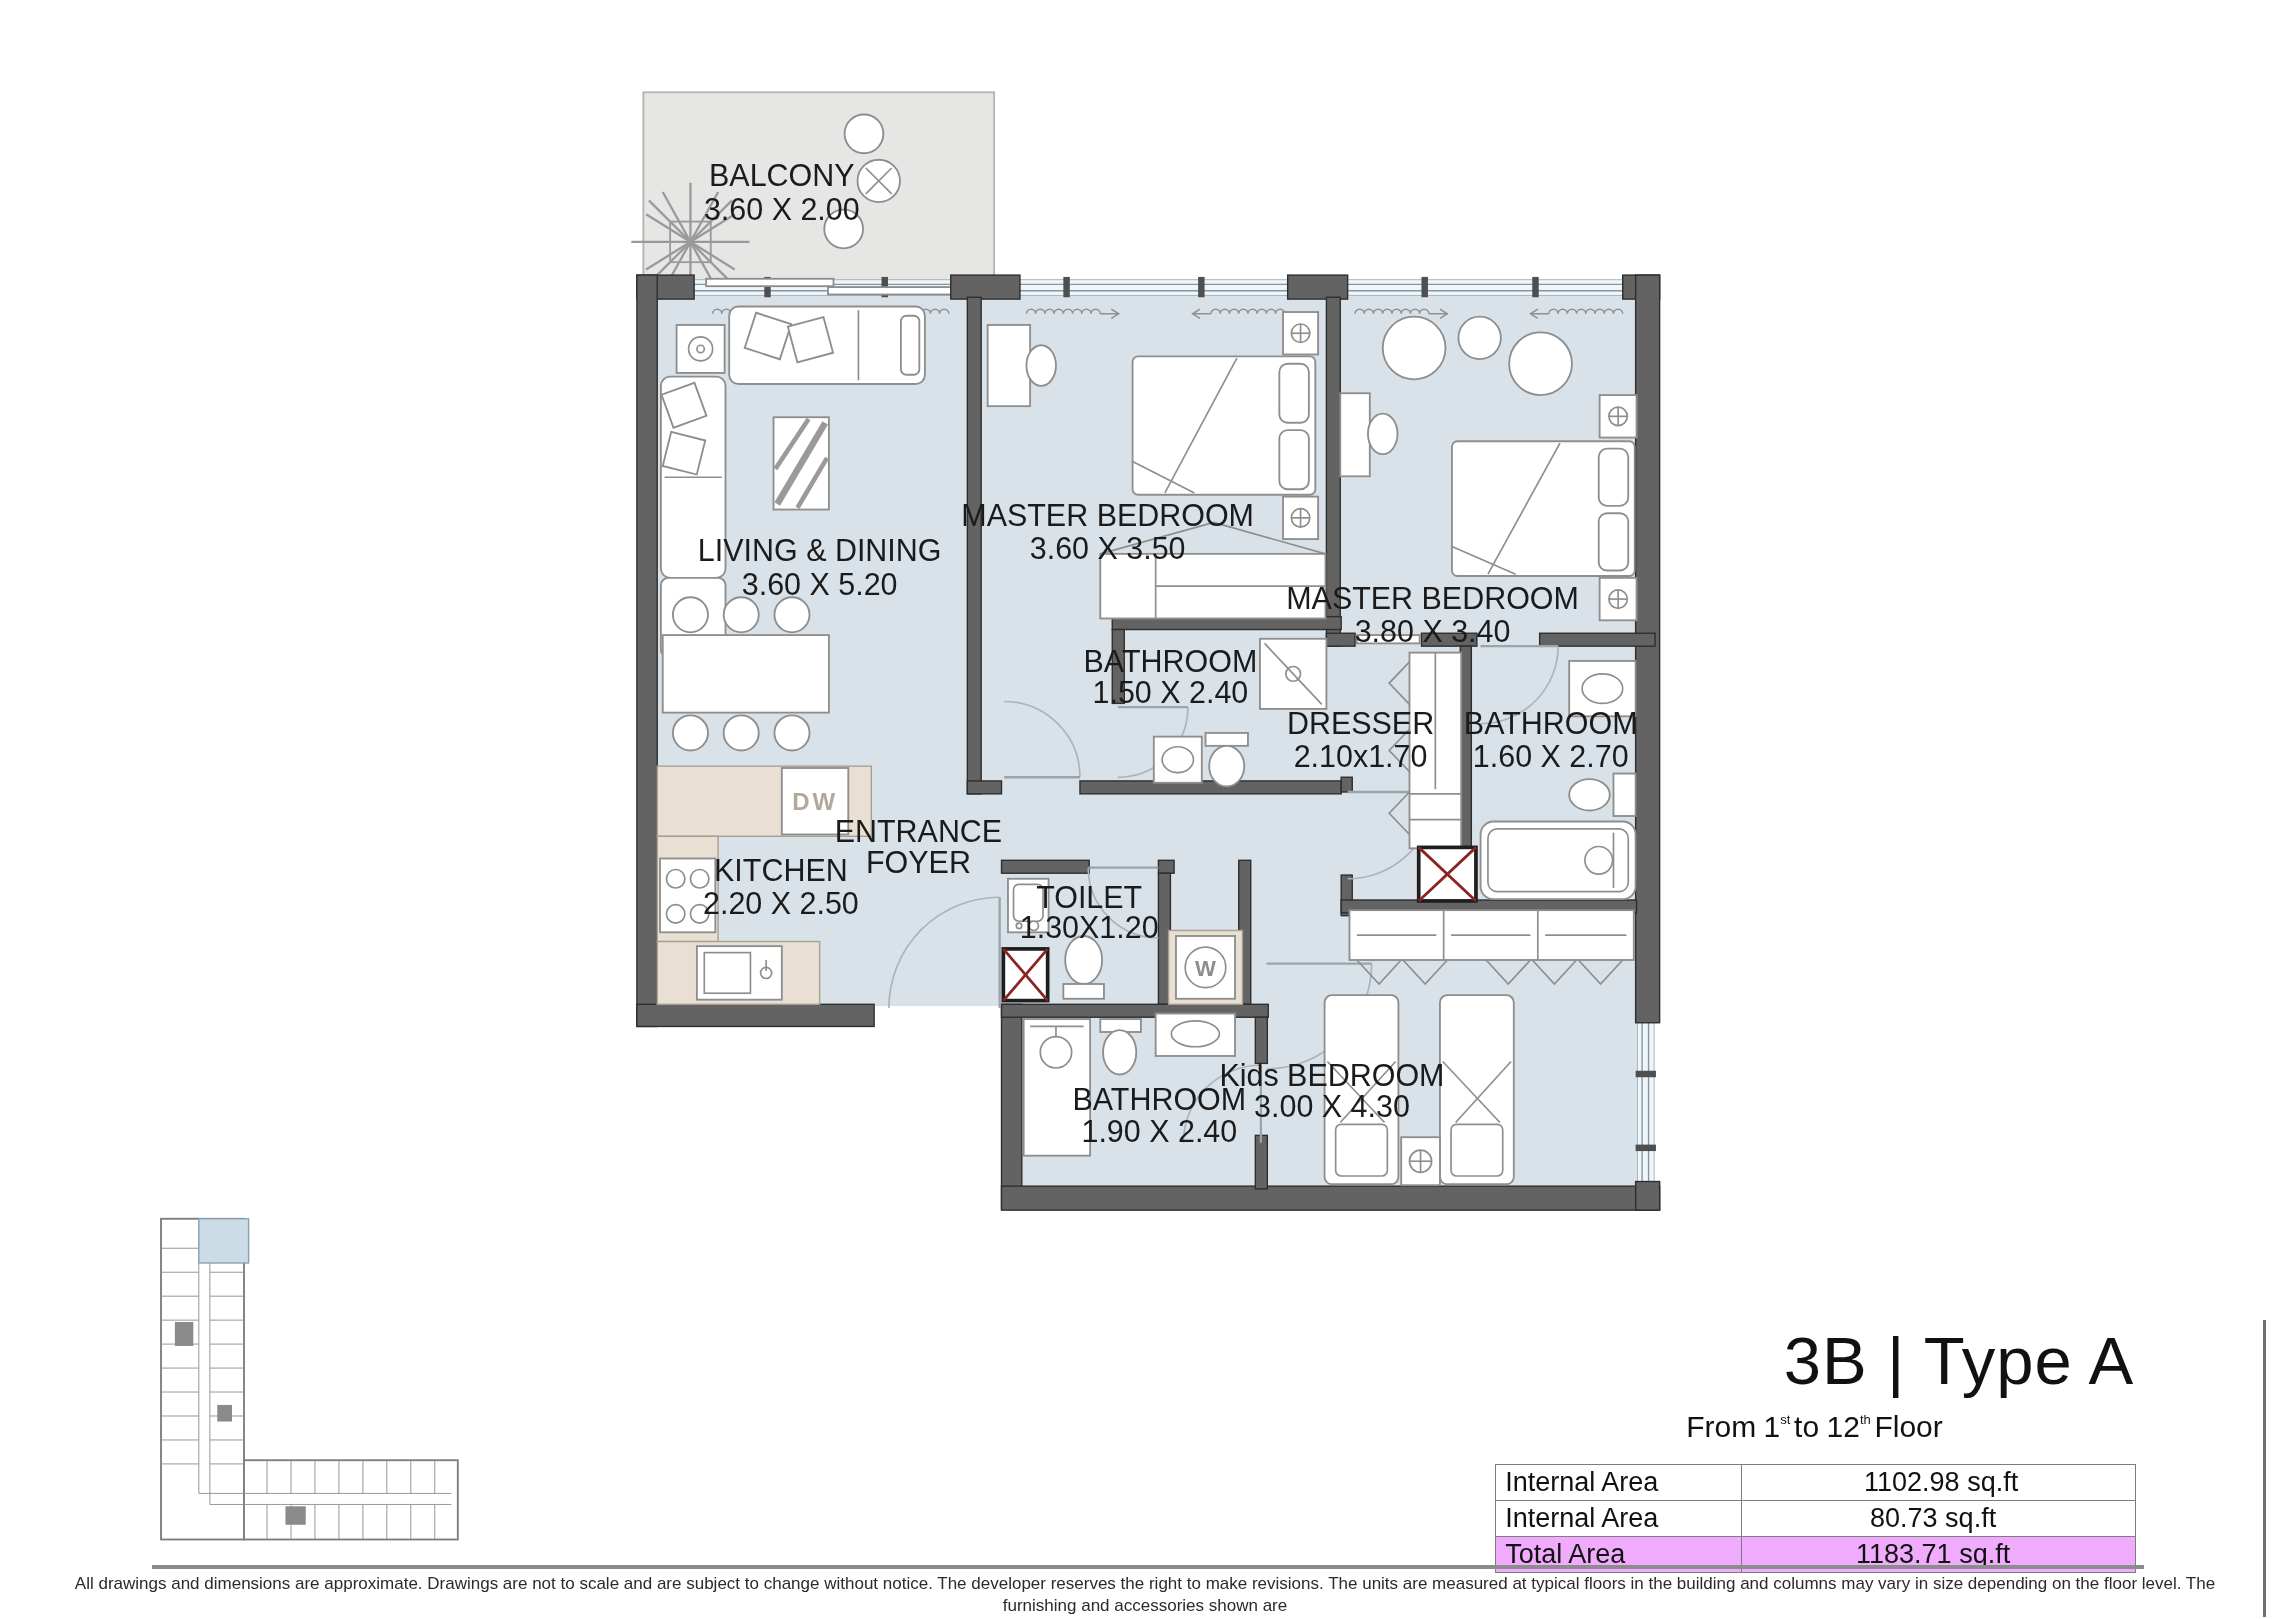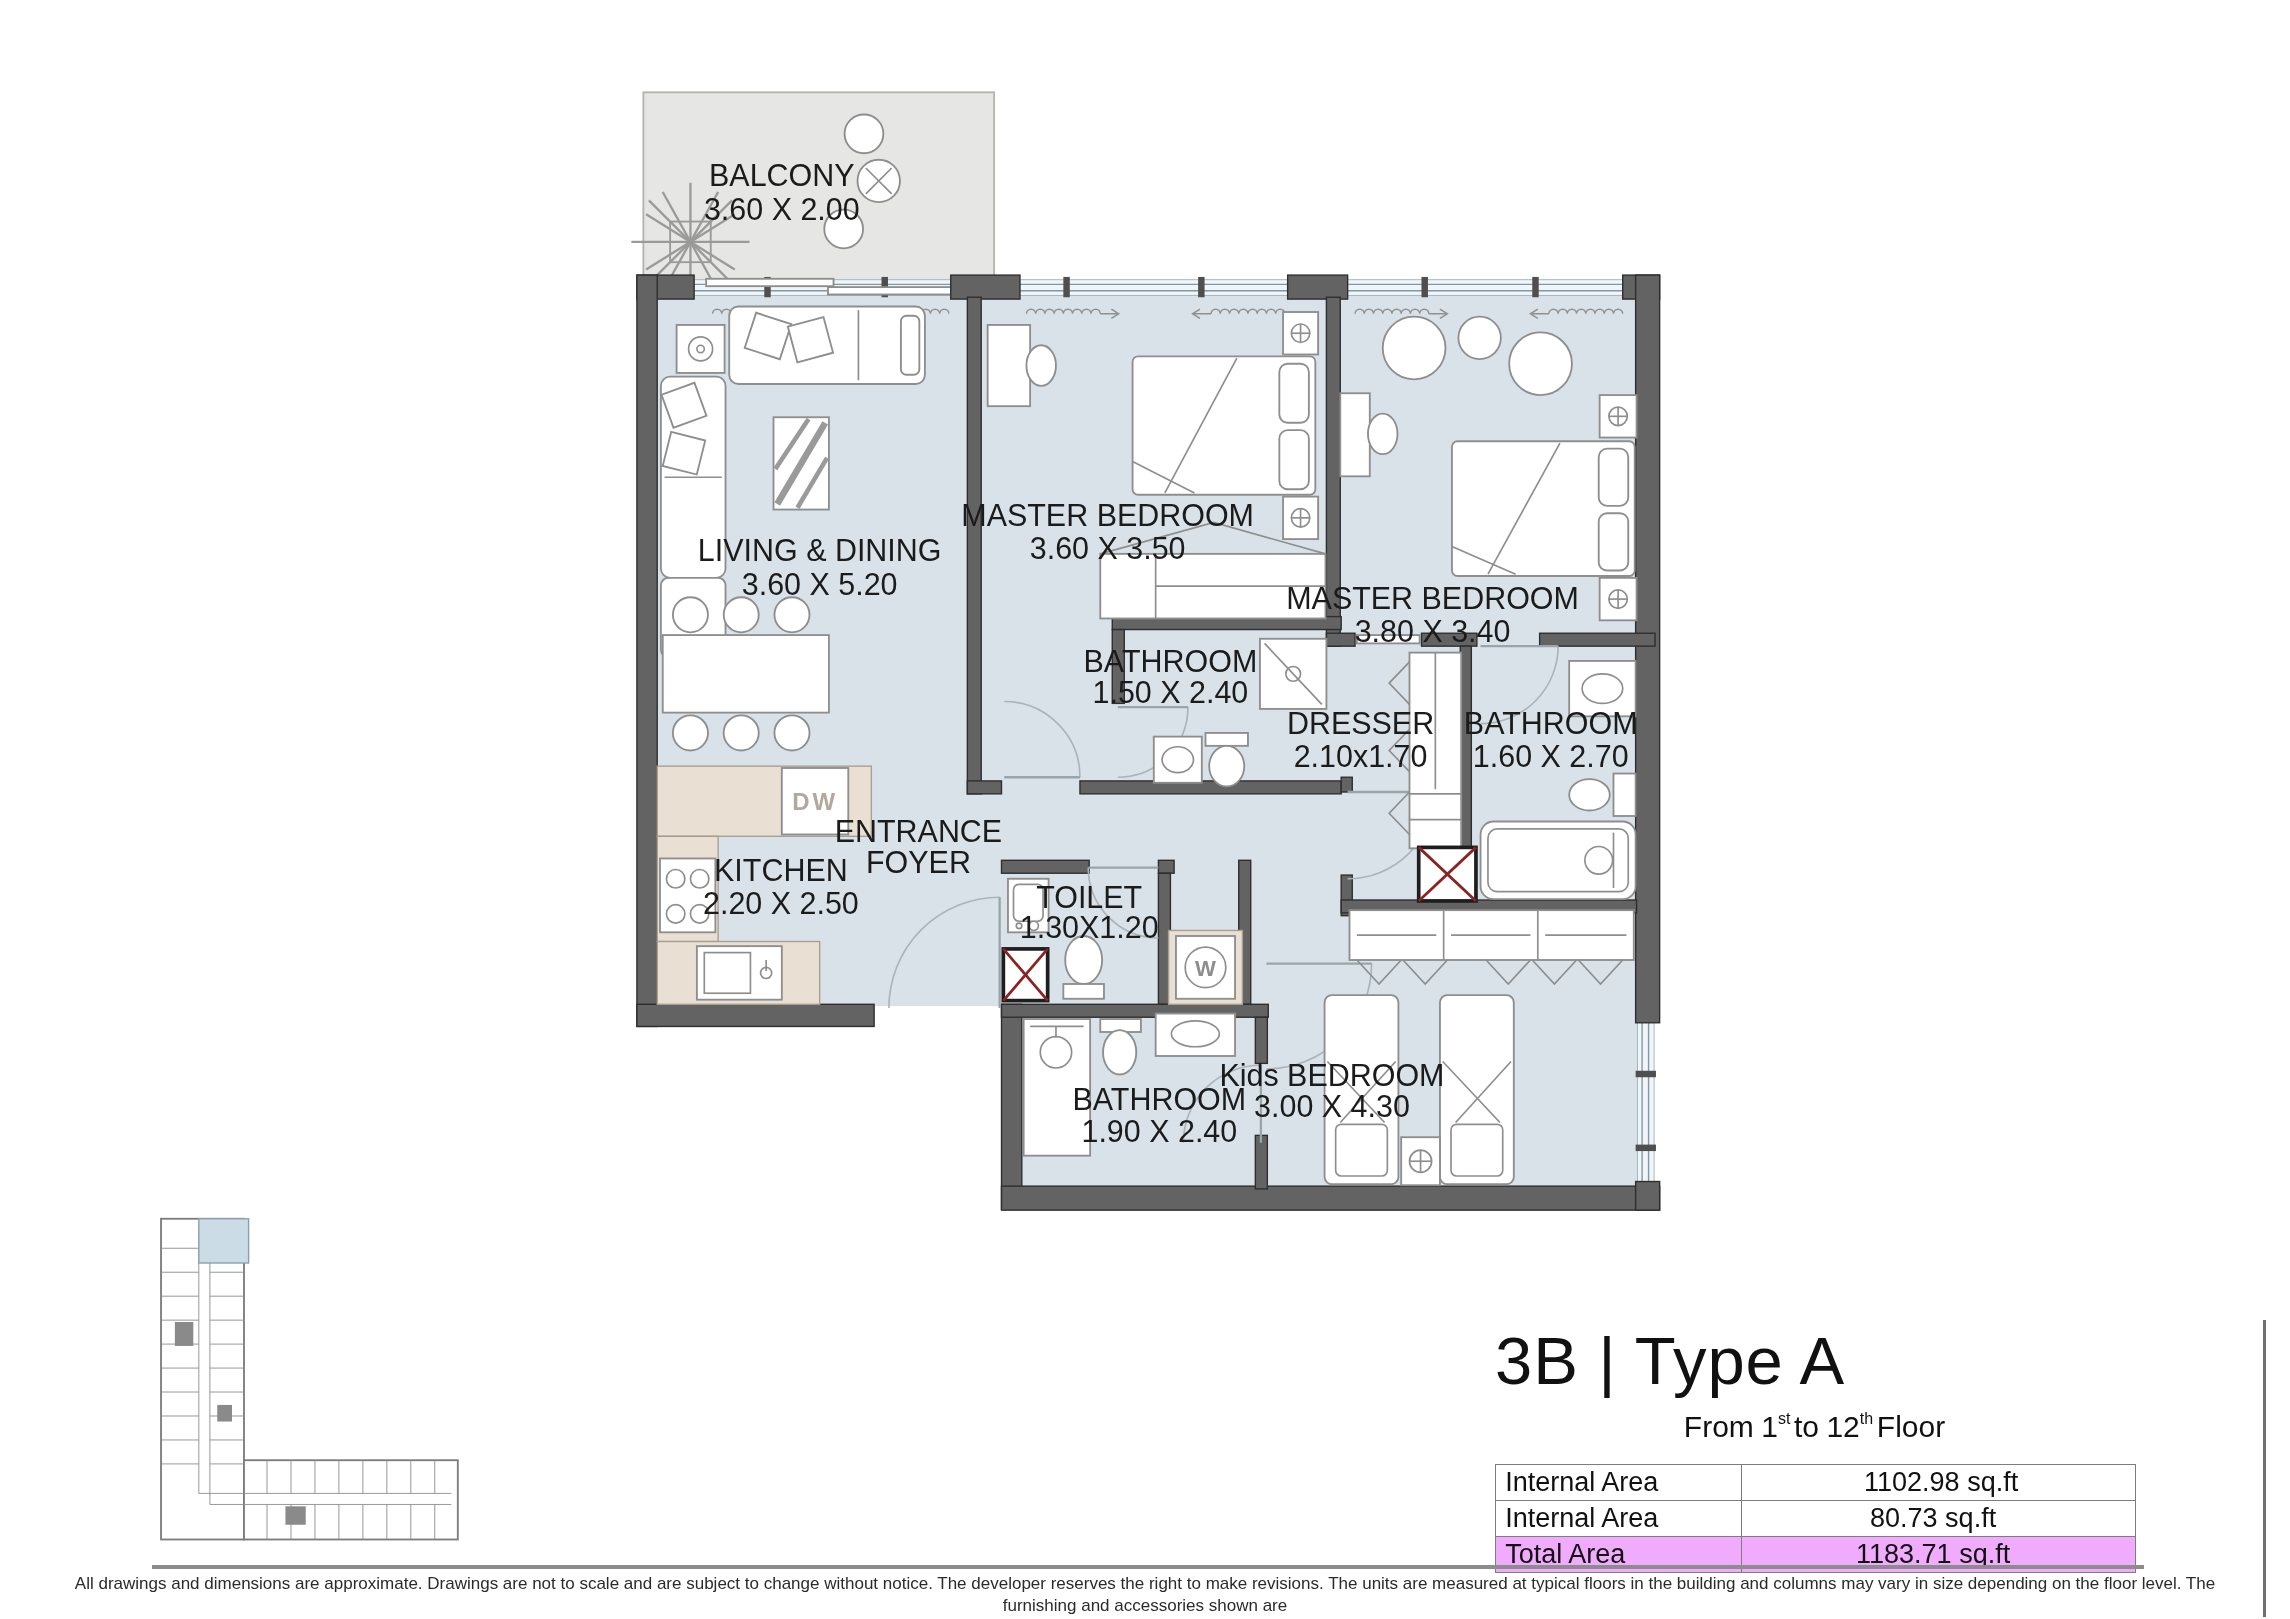--- a/index.html
+++ b/index.html
@@ -18,23 +18,23 @@
   .arc{fill:none;stroke:#aab4ba;stroke-width:1.8;}
   .leaf{stroke:#9aa5aa;stroke-width:2.5;}
   .shaft{fill:#ffffff;stroke:#1e1e1e;stroke-width:4;}
   .shx{stroke:#8b2323;stroke-width:3;}
   .rlabel{font-size:33px;font-weight:500;fill:#1b1b1b;text-anchor:middle;}
   .applbl{font-size:26px;font-weight:700;fill:#b3a89b;text-anchor:middle;letter-spacing:3px;}
   .wlbl{font-size:24px;font-weight:700;fill:#8e8e8e;text-anchor:middle;}
   .kp{stroke:#8f8f8f;stroke-width:1;}
   .kpo{fill:#ffffff;stroke:#7c7c7c;stroke-width:2;}
   #titleblock{position:absolute;left:1495px;top:1322px;width:639px;}
-  #tb-title{text-align:left;font-size:67px;font-weight:500;color:#111;letter-spacing:0.9px;}
+  #tb-title{text-align:right;font-size:67px;font-weight:500;color:#111;letter-spacing:0.9px;}
   #tb-sub{text-align:center;font-size:30px;color:#111;margin-top:11px;}
-  #tb-sub sup{font-size:16px;position:relative;top:-1.8px;}
+  #tb-sub sup{font-size:13px;position:relative;top:-1.8px;}
   #tb-sub span{margin:0 3.7px;}
   #area-table{margin-top:20px;border:1.8px solid #7d7d7d;border-collapse:collapse;width:639px;}
   #area-table .row{display:flex;border-top:1.8px solid #7d7d7d;height:35px;line-height:35px;
     font-size:27px;color:#111;background:#fff;}
   #area-table .row:first-child{border-top:none;gap:16px;}
   #area-table .lbl{width:236px;padding-left:9.2px;border-right:1.8px solid #7d7d7d;}
   #area-table .val{flex:1;text-align:center;padding-right:11px;}
   #area-table .total{background:#f0abfc;}
   #rule{position:absolute;left:152px;top:1565px;width:1992px;height:3.7px;background:#8c8c8c;}
   #vline{position:absolute;left:2263px;top:1320px;width:2.8px;height:297px;background:#6f6f6f;}

